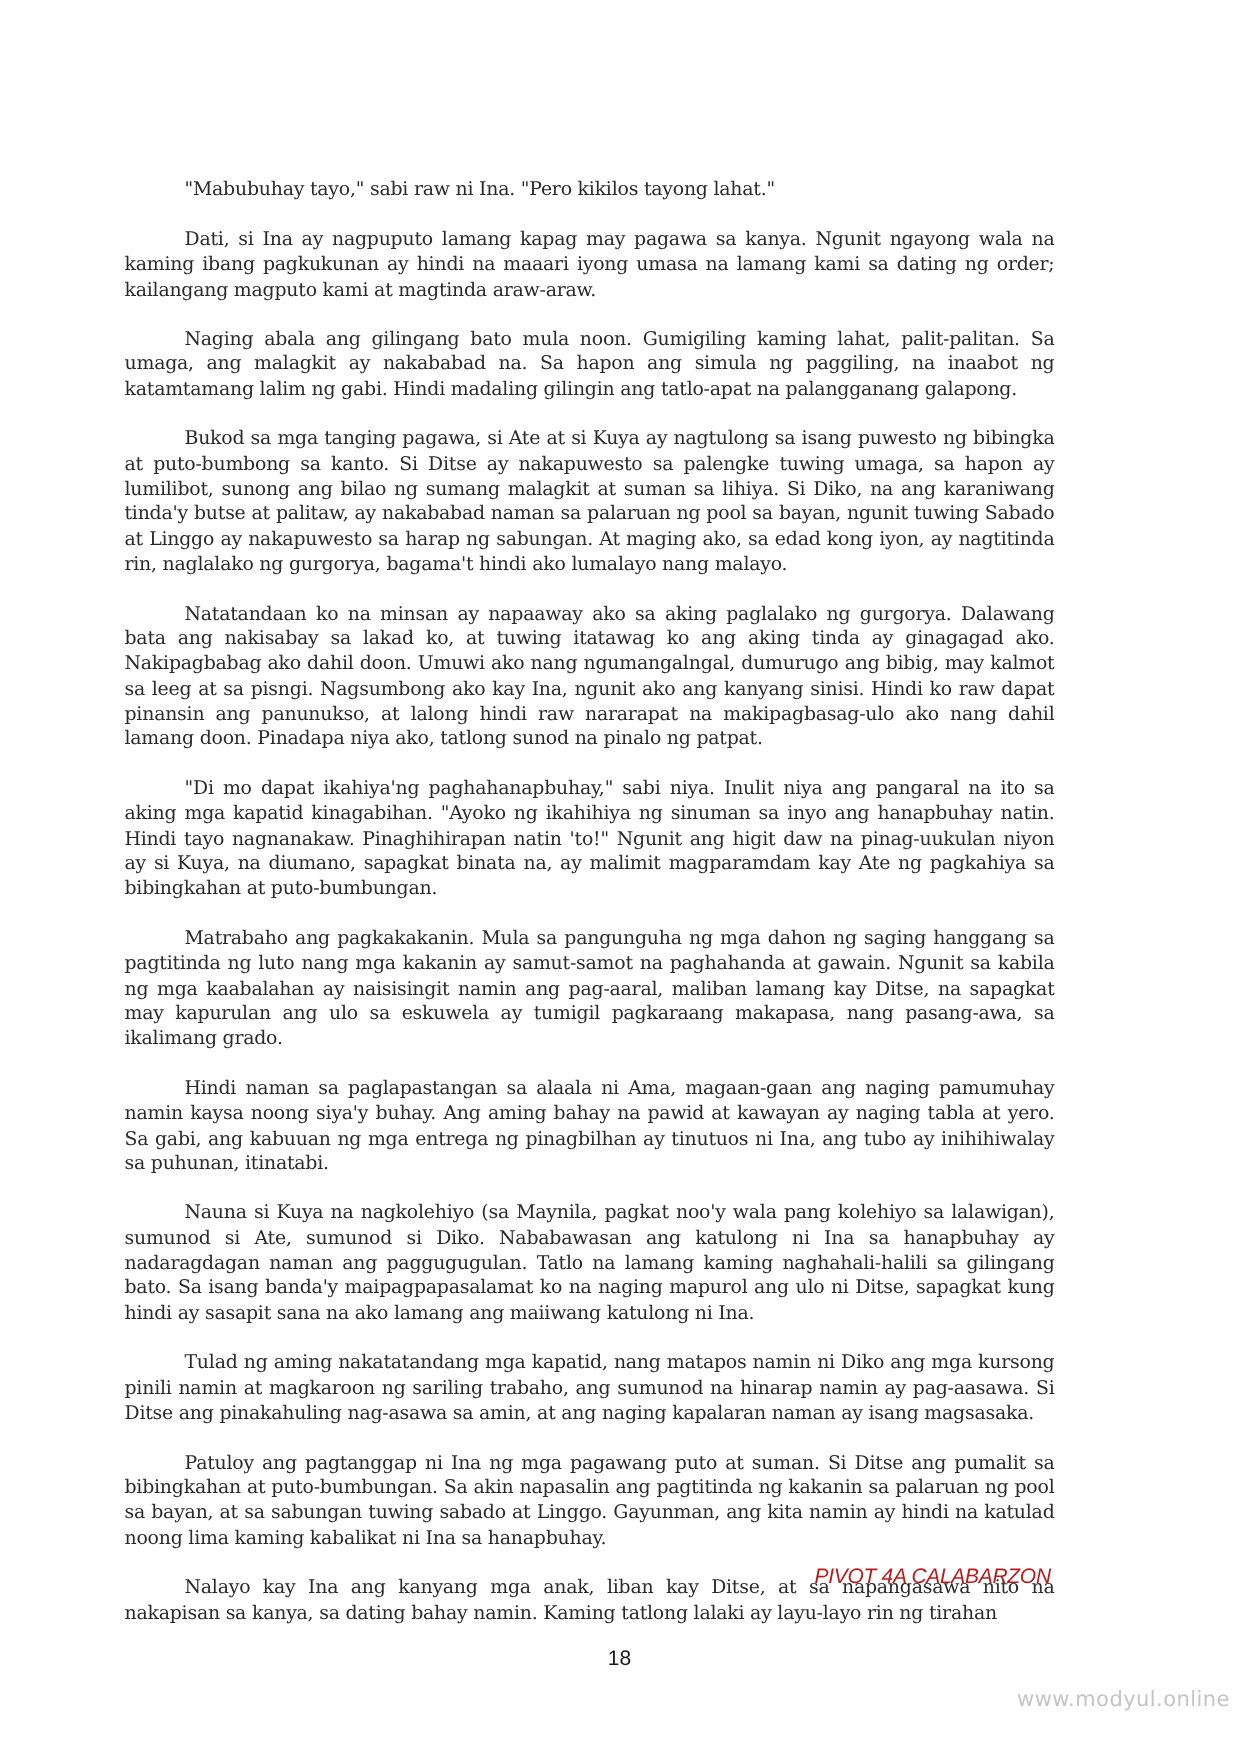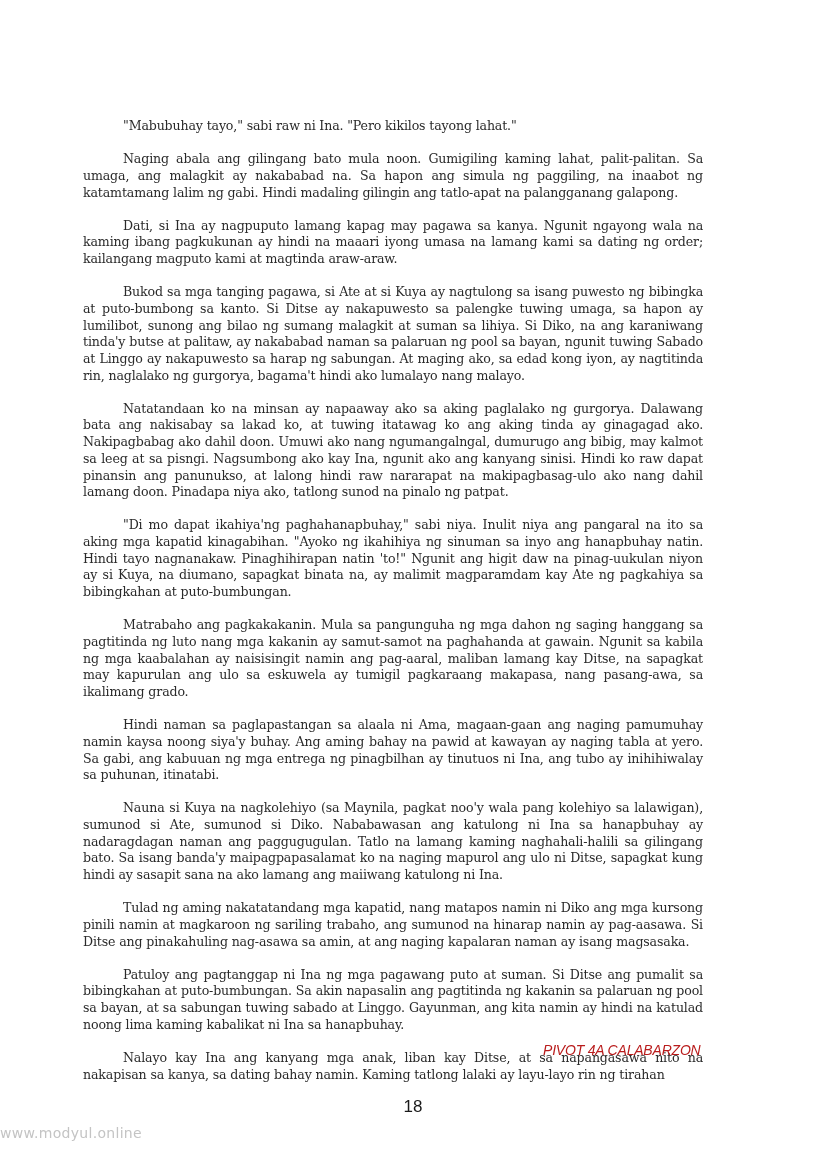--- a/index.html
+++ b/index.html
@@ -50,43 +50,43 @@
       color: #b91c1c;
       letter-spacing: -0.2px;
     }
     .page-number {
       position: absolute;
       left: 0;
       width: 826px;
       top: 1097px;
       text-align: center;
       font-family: "Liberation Sans", "DejaVu Sans", sans-serif;
-      font-size: 17px;
+      font-size: 14px;
       color: #1a1a1a;
     }
     .watermark {
       position: absolute;
       left: 0;
       width: 820px;
       top: 1125px;
-      text-align: left;
+      text-align: right;
       font-family: "DejaVu Sans", "Liberation Sans", sans-serif;
       font-size: 14px;
       color: #c4c4c4;
       letter-spacing: 0.3px;
     }
   </style>
 </head>
 <body>
 
 <div class="page">
   <div class="body-text">
     <p>"Mabubuhay tayo," sabi raw ni Ina. "Pero kikilos tayong lahat."</p>
+    <p>Dati, si Ina ay nagpuputo lamang kapag may pagawa sa kanya. Ngunit ngayong wala na kaming ibang pagkukunan ay hindi na maaari iyong umasa na lamang kami sa dating ng order; kailangang magputo kami at magtinda araw-araw.</p>
     <p>Naging abala ang gilingang bato mula noon. Gumigiling kaming lahat, palit-palitan. Sa umaga, ang malagkit ay nakababad na. Sa hapon ang simula ng paggiling, na inaabot ng katamtamang lalim ng gabi. Hindi madaling gilingin ang tatlo-apat na palangganang galapong.</p>
-    <p>Dati, si Ina ay nagpuputo lamang kapag may pagawa sa kanya. Ngunit ngayong wala na kaming ibang pagkukunan ay hindi na maaari iyong umasa na lamang kami sa dating ng order; kailangang magputo kami at magtinda araw-araw.</p>
     <p>Bukod sa mga tanging pagawa, si Ate at si Kuya ay nagtulong sa isang puwesto ng bibingka at puto-bumbong sa kanto. Si Ditse ay nakapuwesto sa palengke tuwing umaga, sa hapon ay lumilibot, sunong ang bilao ng sumang malagkit at suman sa lihiya. Si Diko, na ang karaniwang tinda'y butse at palitaw, ay nakababad naman sa palaruan ng pool sa bayan, ngunit tuwing Sabado at Linggo ay nakapuwesto sa harap ng sabungan. At maging ako, sa edad kong iyon, ay nagtitinda rin, naglalako ng gurgorya, bagama't hindi ako lumalayo nang malayo.</p>
     <p>Natatandaan ko na minsan ay napaaway ako sa aking paglalako ng gurgorya. Dalawang bata ang nakisabay sa lakad ko, at tuwing itatawag ko ang aking tinda ay ginagagad ako. Nakipagbabag ako dahil doon. Umuwi ako nang ngumangalngal, dumurugo ang bibig, may kalmot sa leeg at sa pisngi. Nagsumbong ako kay Ina, ngunit ako ang kanyang sinisi. Hindi ko raw dapat pinansin ang panunukso, at lalong hindi raw nararapat na makipagbasag-ulo ako nang dahil lamang doon. Pinadapa niya ako, tatlong sunod na pinalo ng patpat.</p>
     <p>"Di mo dapat ikahiya'ng paghahanapbuhay," sabi niya. Inulit niya ang pangaral na ito sa aking mga kapatid kinagabihan. "Ayoko ng ikahihiya ng sinuman sa inyo ang hanapbuhay natin. Hindi tayo nagnanakaw. Pinaghihirapan natin 'to!" Ngunit ang higit daw na pinag-uukulan niyon ay si Kuya, na diumano, sapagkat binata na, ay malimit magparamdam kay Ate ng pagkahiya sa bibingkahan at puto-bumbungan.</p>
     <p>Matrabaho ang pagkakakanin. Mula sa pangunguha ng mga dahon ng saging hanggang sa pagtitinda ng luto nang mga kakanin ay samut-samot na paghahanda at gawain. Ngunit sa kabila ng mga kaabalahan ay naisisingit namin ang pag-aaral, maliban lamang kay Ditse, na sapagkat may kapurulan ang ulo sa eskuwela ay tumigil pagkaraang makapasa, nang pasang-awa, sa ikalimang grado.</p>
     <p>Hindi naman sa paglapastangan sa alaala ni Ama, magaan-gaan ang naging pamumuhay namin kaysa noong siya'y buhay. Ang aming bahay na pawid at kawayan ay naging tabla at yero. Sa gabi, ang kabuuan ng mga entrega ng pinagbilhan ay tinutuos ni Ina, ang tubo ay inihihiwalay sa puhunan, itinatabi.</p>
     <p>Nauna si Kuya na nagkolehiyo (sa Maynila, pagkat noo'y wala pang kolehiyo sa lalawigan), sumunod si Ate, sumunod si Diko. Nababawasan ang katulong ni Ina sa hanapbuhay ay nadaragdagan naman ang paggugugulan. Tatlo na lamang kaming naghahali-halili sa gilingang bato. Sa isang banda'y maipagpapasalamat ko na naging mapurol ang ulo ni Ditse, sapagkat kung hindi ay sasapit sana na ako lamang ang maiiwang katulong ni Ina.</p>
     <p>Tulad ng aming nakatatandang mga kapatid, nang matapos namin ni Diko ang mga kursong pinili namin at magkaroon ng sariling trabaho, ang sumunod na hinarap namin ay pag-aasawa. Si Ditse ang pinakahuling nag-asawa sa amin, at ang naging kapalaran naman ay isang magsasaka.</p>
     <p>Patuloy ang pagtanggap ni Ina ng mga pagawang puto at suman. Si Ditse ang pumalit sa bibingkahan at puto-bumbungan. Sa akin napasalin ang pagtitinda ng kakanin sa palaruan ng pool sa bayan, at sa sabungan tuwing sabado at Linggo. Gayunman, ang kita namin ay hindi na katulad noong lima kaming kabalikat ni Ina sa hanapbuhay.</p>
     <p>Nalayo kay Ina ang kanyang mga anak, liban kay Ditse, at sa napangasawa nito na nakapisan sa kanya, sa dating bahay namin. Kaming tatlong lalaki ay layu-layo rin ng tirahan</p>
   </div>

